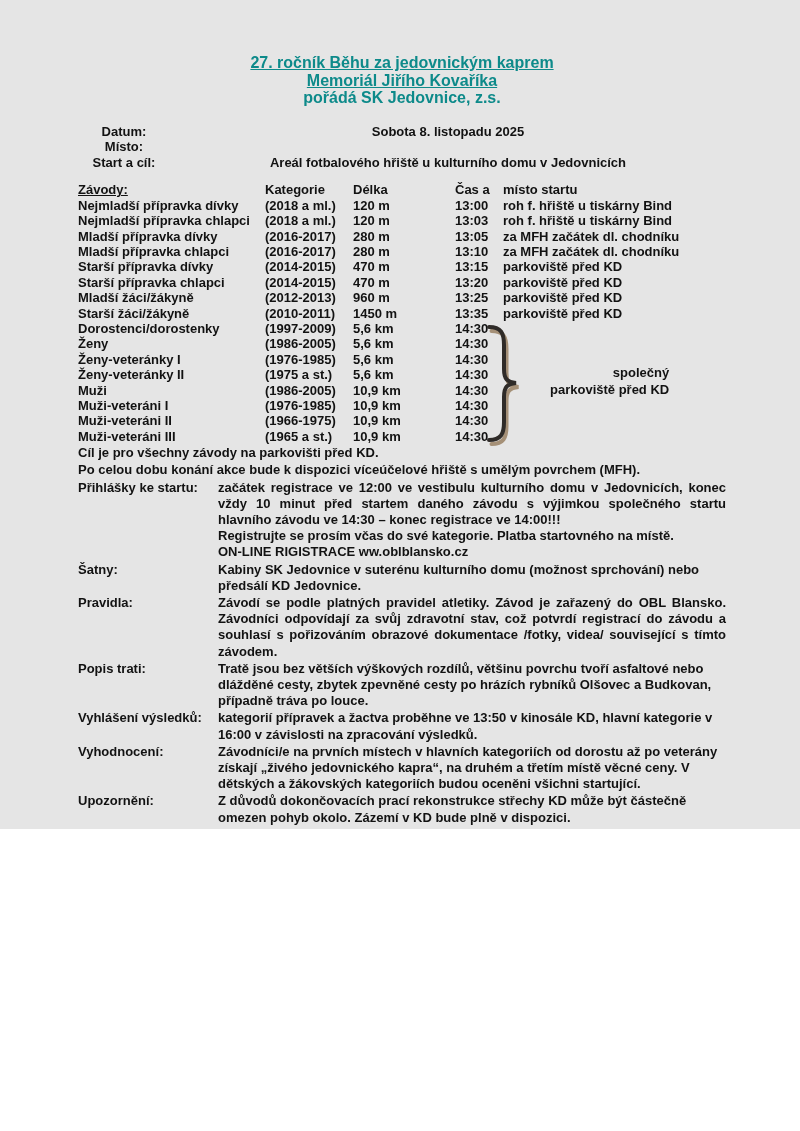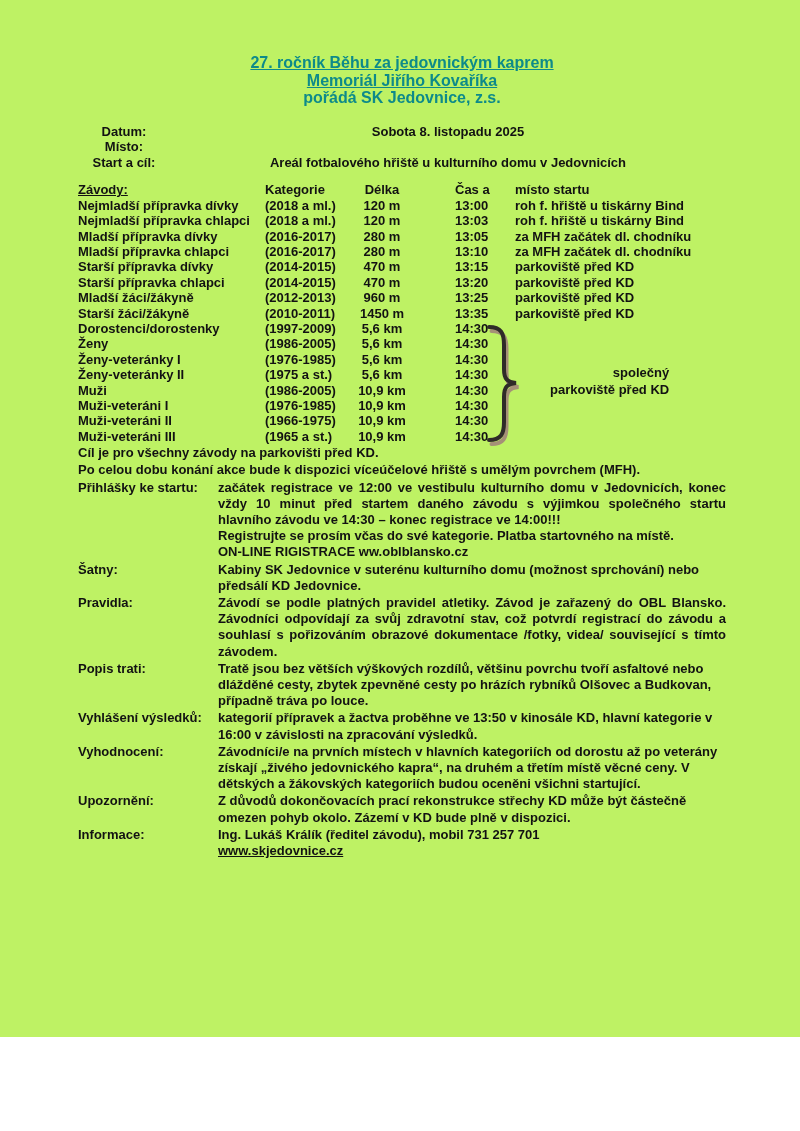--- a/index.html
+++ b/index.html
@@ -1,35 +1,35 @@
 <!DOCTYPE html>
 <html><head>
 <meta charset="utf-8">
 <style>
   html,body{margin:0;padding:0;background:#ffffff;}
   .page{
-    position:relative;width:800px;height:1037px;background:#bef264;
+    position:relative;width:800px;height:829px;background:#e5e5e5;
     font-family:"Liberation Sans","DejaVu Sans",sans-serif;font-weight:700;color:#121212;
     overflow:hidden;
   }
   .content{position:absolute;left:78px;top:54px;width:648px;}
   .title-block{text-align:center;font-size:16px;line-height:17.5px;margin-bottom:17px;}
   .title-line{white-space:nowrap;}
   .u{text-decoration:underline;}
   .info-block{font-size:13px;}
   .info-row{display:flex;line-height:15.6px;text-align:center;}
   .info-label{flex:0 0 92px;}
   .info-value{flex:1;white-space:nowrap;}
   .races{position:relative;margin-top:12px;font-size:13px;}
   .trow{display:flex;line-height:15.4px;white-space:nowrap;}
   .c-name{flex:0 0 187px;}
   .c-kat{flex:0 0 88px;}
-  .c-del{flex:0 0 58px;text-align:center;}
+  .c-del{flex:0 0 58px;}
   .c-cas{flex:0 0 40px;margin-left:44px;}
-  .c-misto{margin-left:20px;}
+  .c-misto{margin-left:8px;}
   .c-name .hdr-u{text-decoration:underline;}
   .brace{position:absolute;left:405px;top:139px;width:40px;height:126px;}
   .brace-note{position:absolute;left:472px;top:183px;line-height:16.5px;text-align:right;}
   .sections p{margin:0;font-size:13px;line-height:16.2px;}
   .section{display:flex;margin-top:1px;font-size:13px;}
   .section-label{flex:0 0 140px;}
   .section-body{flex:1;min-width:0;}
   .section-body.fullwidth{flex:1;}
   p.just{text-align:justify;}
   p.link{text-decoration:underline;cursor:pointer;}

